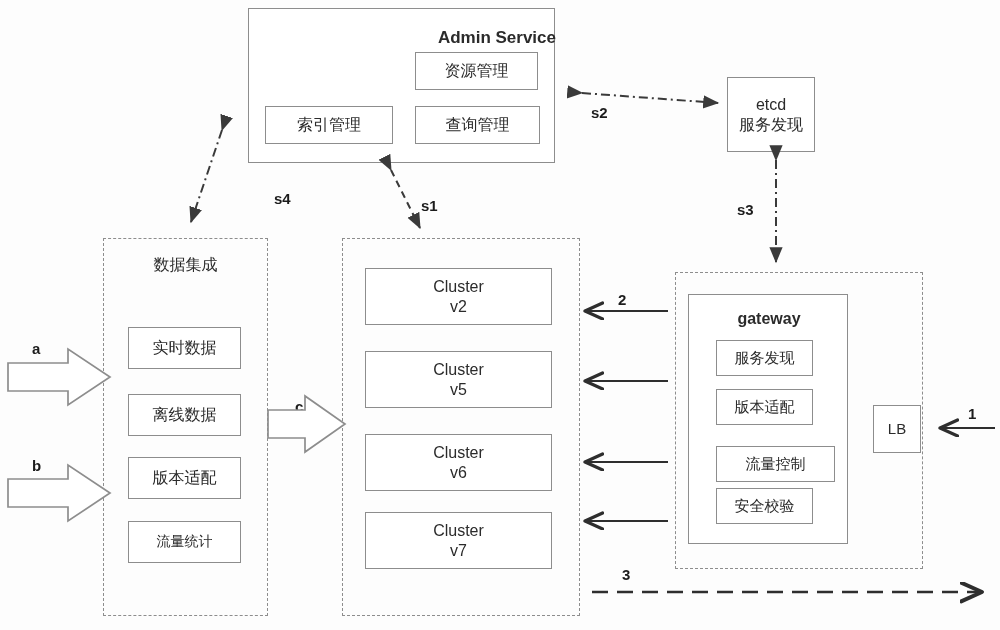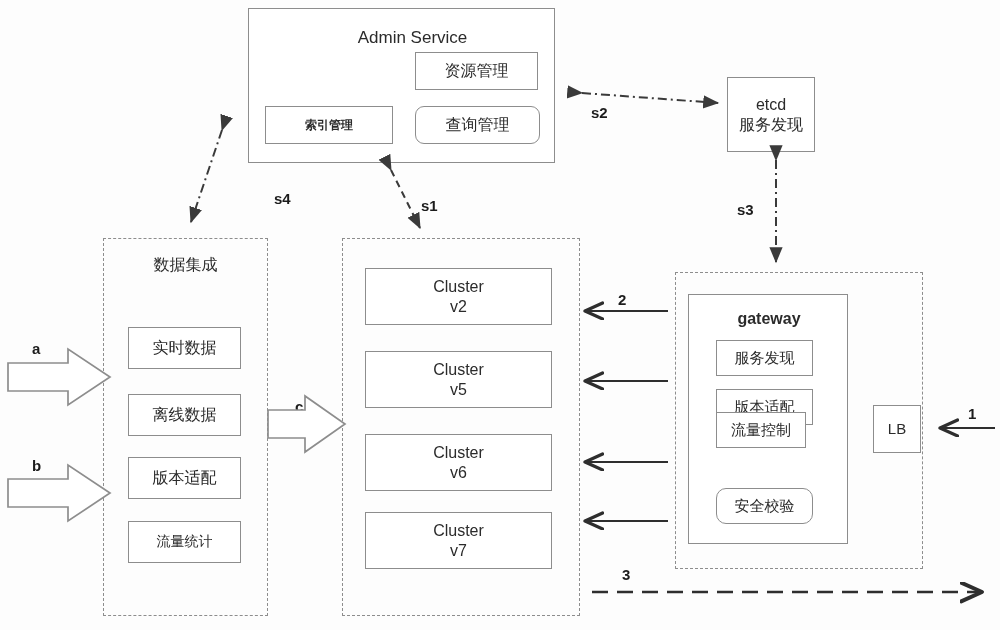--- a/index.html
+++ b/index.html
@@ -61,25 +61,25 @@
     font-size: 16px;
     white-space: nowrap;
   }
 </style>
 </head>
 <body>
 
 <div id="canvas">
 
   <div class="box" style="left:248px; top:8px; width:307px; height:155px; display:block;">
-    <div class="title" style="left:10px; top:18px; width:307px; font-size:17px; font-weight:normal;">Admin Service</div>
+    <div class="title" style="left:0; top:18px; width:307px; font-size:17px; font-weight:bold;text-align:right;">Admin Service</div>
   </div>
   <div class="box cjk" style="left:415px; top:52px; width:123px; height:38px; font-size:16px;">资源管理</div>
-  <div class="box cjk" style="left:265px; top:106px; width:128px; height:38px; font-size:12px;font-weight:bold;">索引管理</div>
-  <div class="box cjk" style="left:415px; top:106px; width:125px; height:38px; font-size:16px;border-radius:9px;">查询管理</div>
+  <div class="box cjk" style="left:265px; top:106px; width:128px; height:38px; font-size:16px;">索引管理</div>
+  <div class="box cjk" style="left:415px; top:106px; width:125px; height:38px; font-size:16px;">查询管理</div>
 
   <div class="box" style="left:727px; top:77px; width:88px; height:75px; flex-direction:column; font-size:16px;">
     <div>etcd</div>
     <div class="cjk">服务发现</div>
   </div>
 
   <div class="dashbox" style="left:103px; top:238px; width:165px; height:378px;"></div>
   <div class="title cjk" style="left:103px; top:255px; width:165px; font-size:16px;">数据集成</div>
   <div class="box cjk" style="left:128px; top:327px; width:113px; height:42px; font-size:16px;">实时数据</div>
   <div class="box cjk" style="left:128px; top:394px; width:113px; height:42px; font-size:16px;">离线数据</div>
@@ -103,22 +103,22 @@
     <div>Cluster</div>
     <div>v7</div>
   </div>
 
   <div class="dashbox" style="left:675px; top:272px; width:248px; height:297px;"></div>
   <div class="box" style="left:688px; top:294px; width:160px; height:250px; display:block;">
     <div class="title" style="left:0; top:14px; width:160px; font-size:16px; font-weight:bold;">gateway</div>
   </div>
   <div class="box cjk" style="left:716px; top:340px; width:97px; height:36px; font-size:15px;">服务发现</div>
   <div class="box cjk" style="left:716px; top:389px; width:97px; height:36px; font-size:15px;">版本适配</div>
-  <div class="box cjk" style="left:716px; top:412px; width:90px; height:36px; font-size:15px;">流量控制</div>
-  <div class="box cjk" style="left:716px; top:488px; width:97px; height:36px; font-size:15px;border-radius:10px;">安全校验</div>
+  <div class="box cjk" style="left:716px; top:446px; width:119px; height:36px; font-size:15px;">流量控制</div>
+  <div class="box cjk" style="left:716px; top:488px; width:97px; height:36px; font-size:15px;">安全校验</div>
   <div class="box" style="left:860px; top:405px; width:48px; height:48px; font-size:15px;margin-left:13px;">LB</div>
 
   <div class="lbl" style="left:274px; top:190px;text-align:center;">s4</div>
   <div class="lbl" style="left:421px; top:197px;">s1</div>
   <div class="lbl" style="left:591px; top:104px;">s2</div>
   <div class="lbl" style="left:737px; top:201px;">s3</div>
   <div class="lbl" style="left:968px; top:405px;">1</div>
   <div class="lbl" style="left:618px; top:291px;">2</div>
   <div class="lbl" style="left:622px; top:566px;">3</div>
   <div class="lbl" style="left:32px; top:340px;">a</div>

